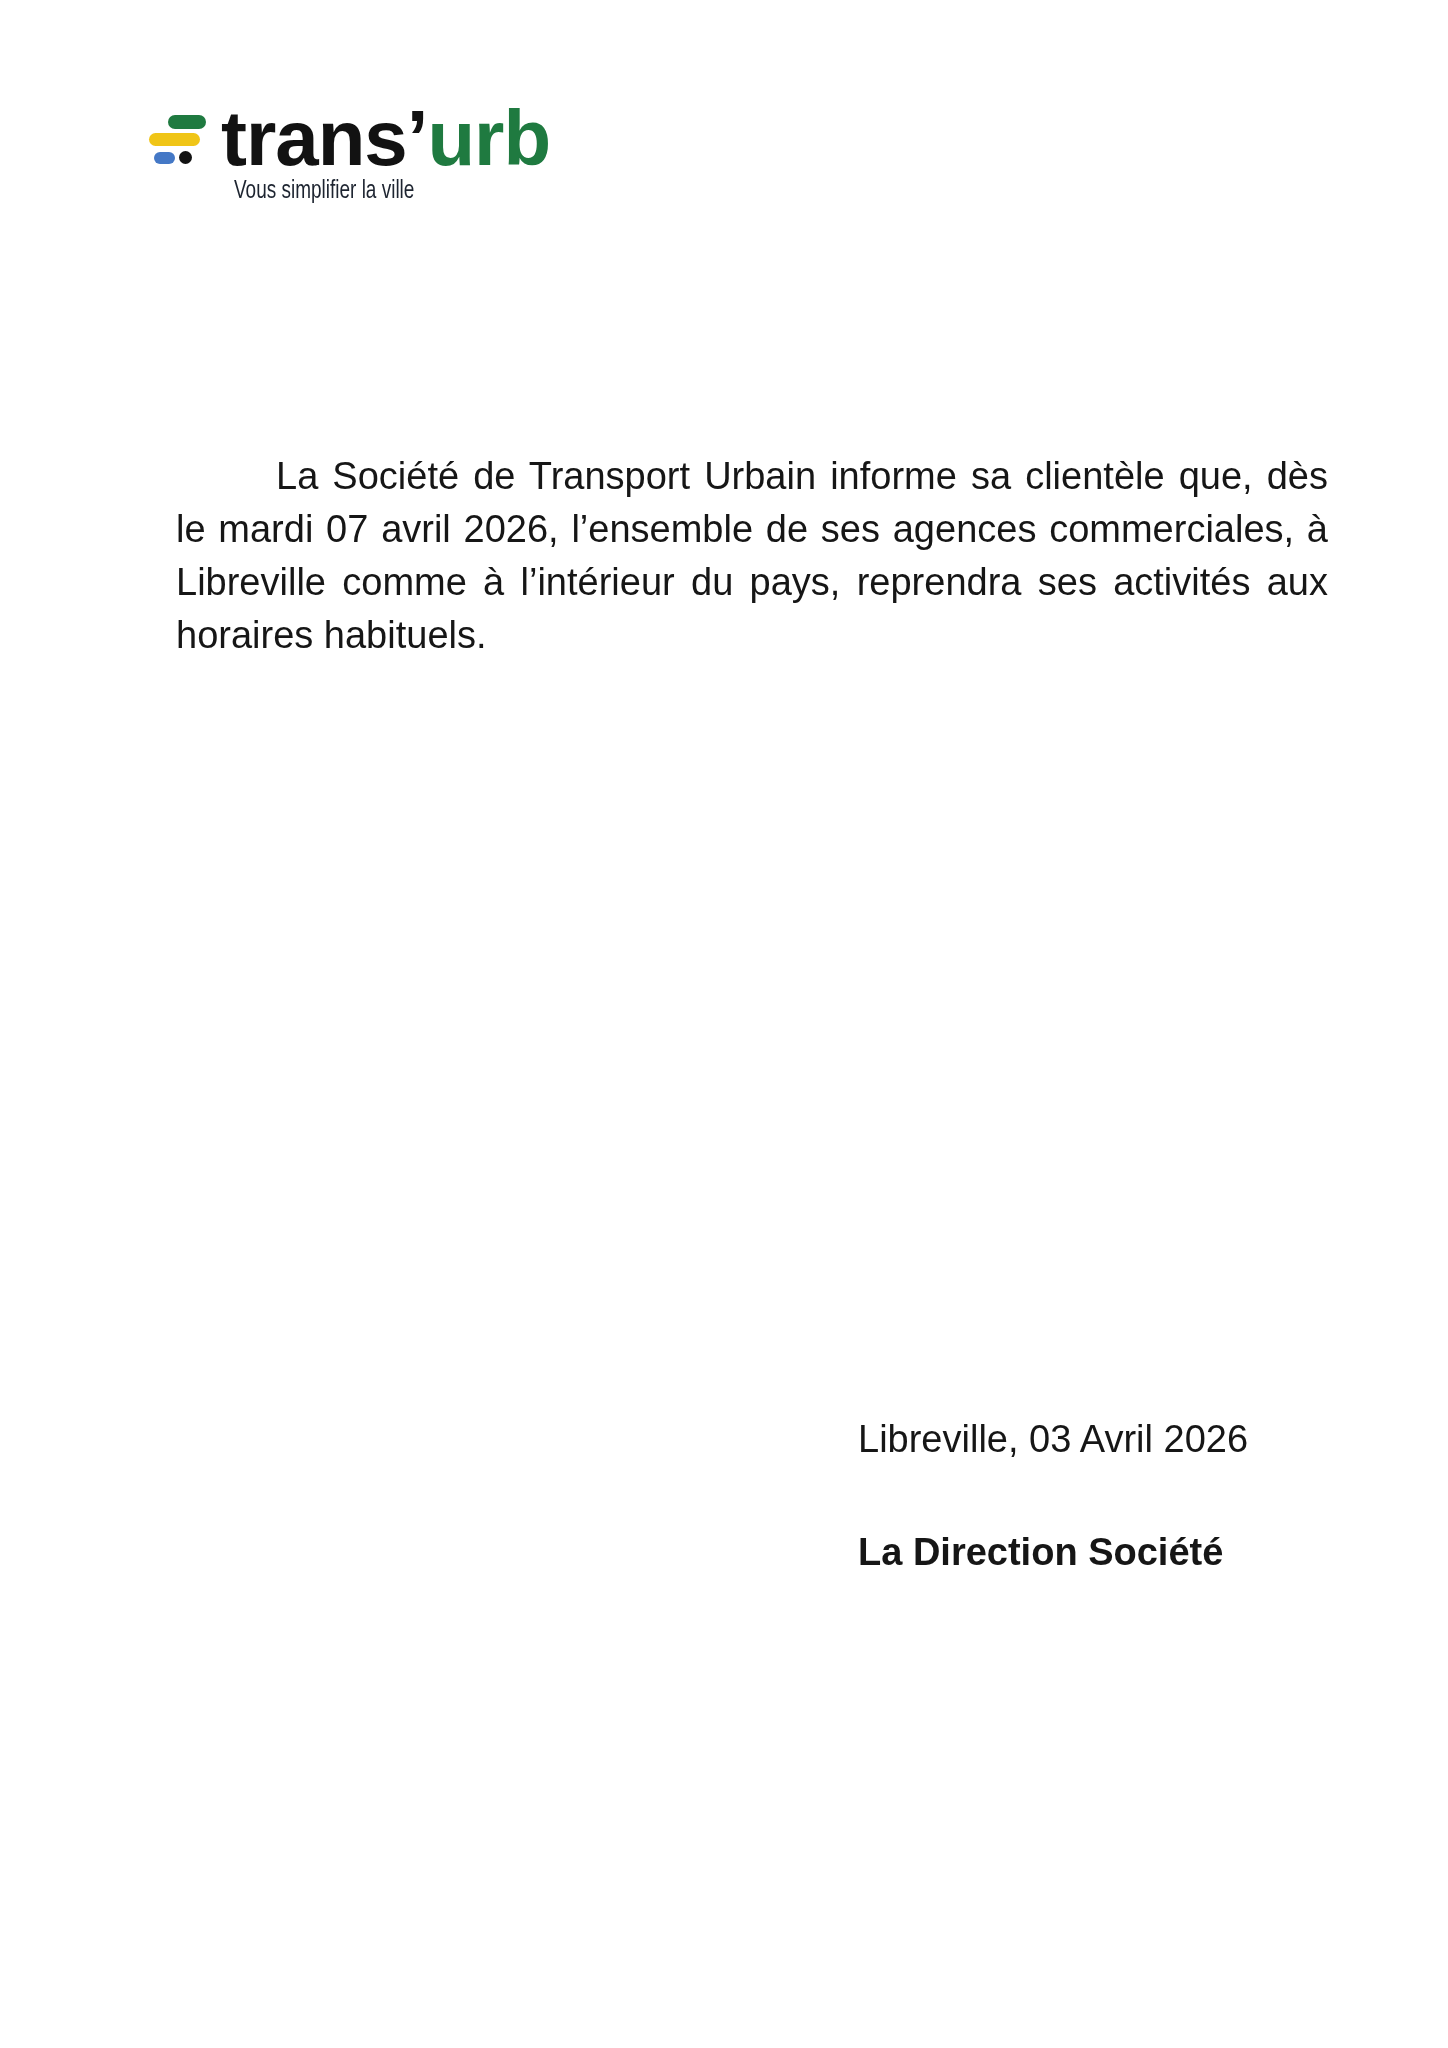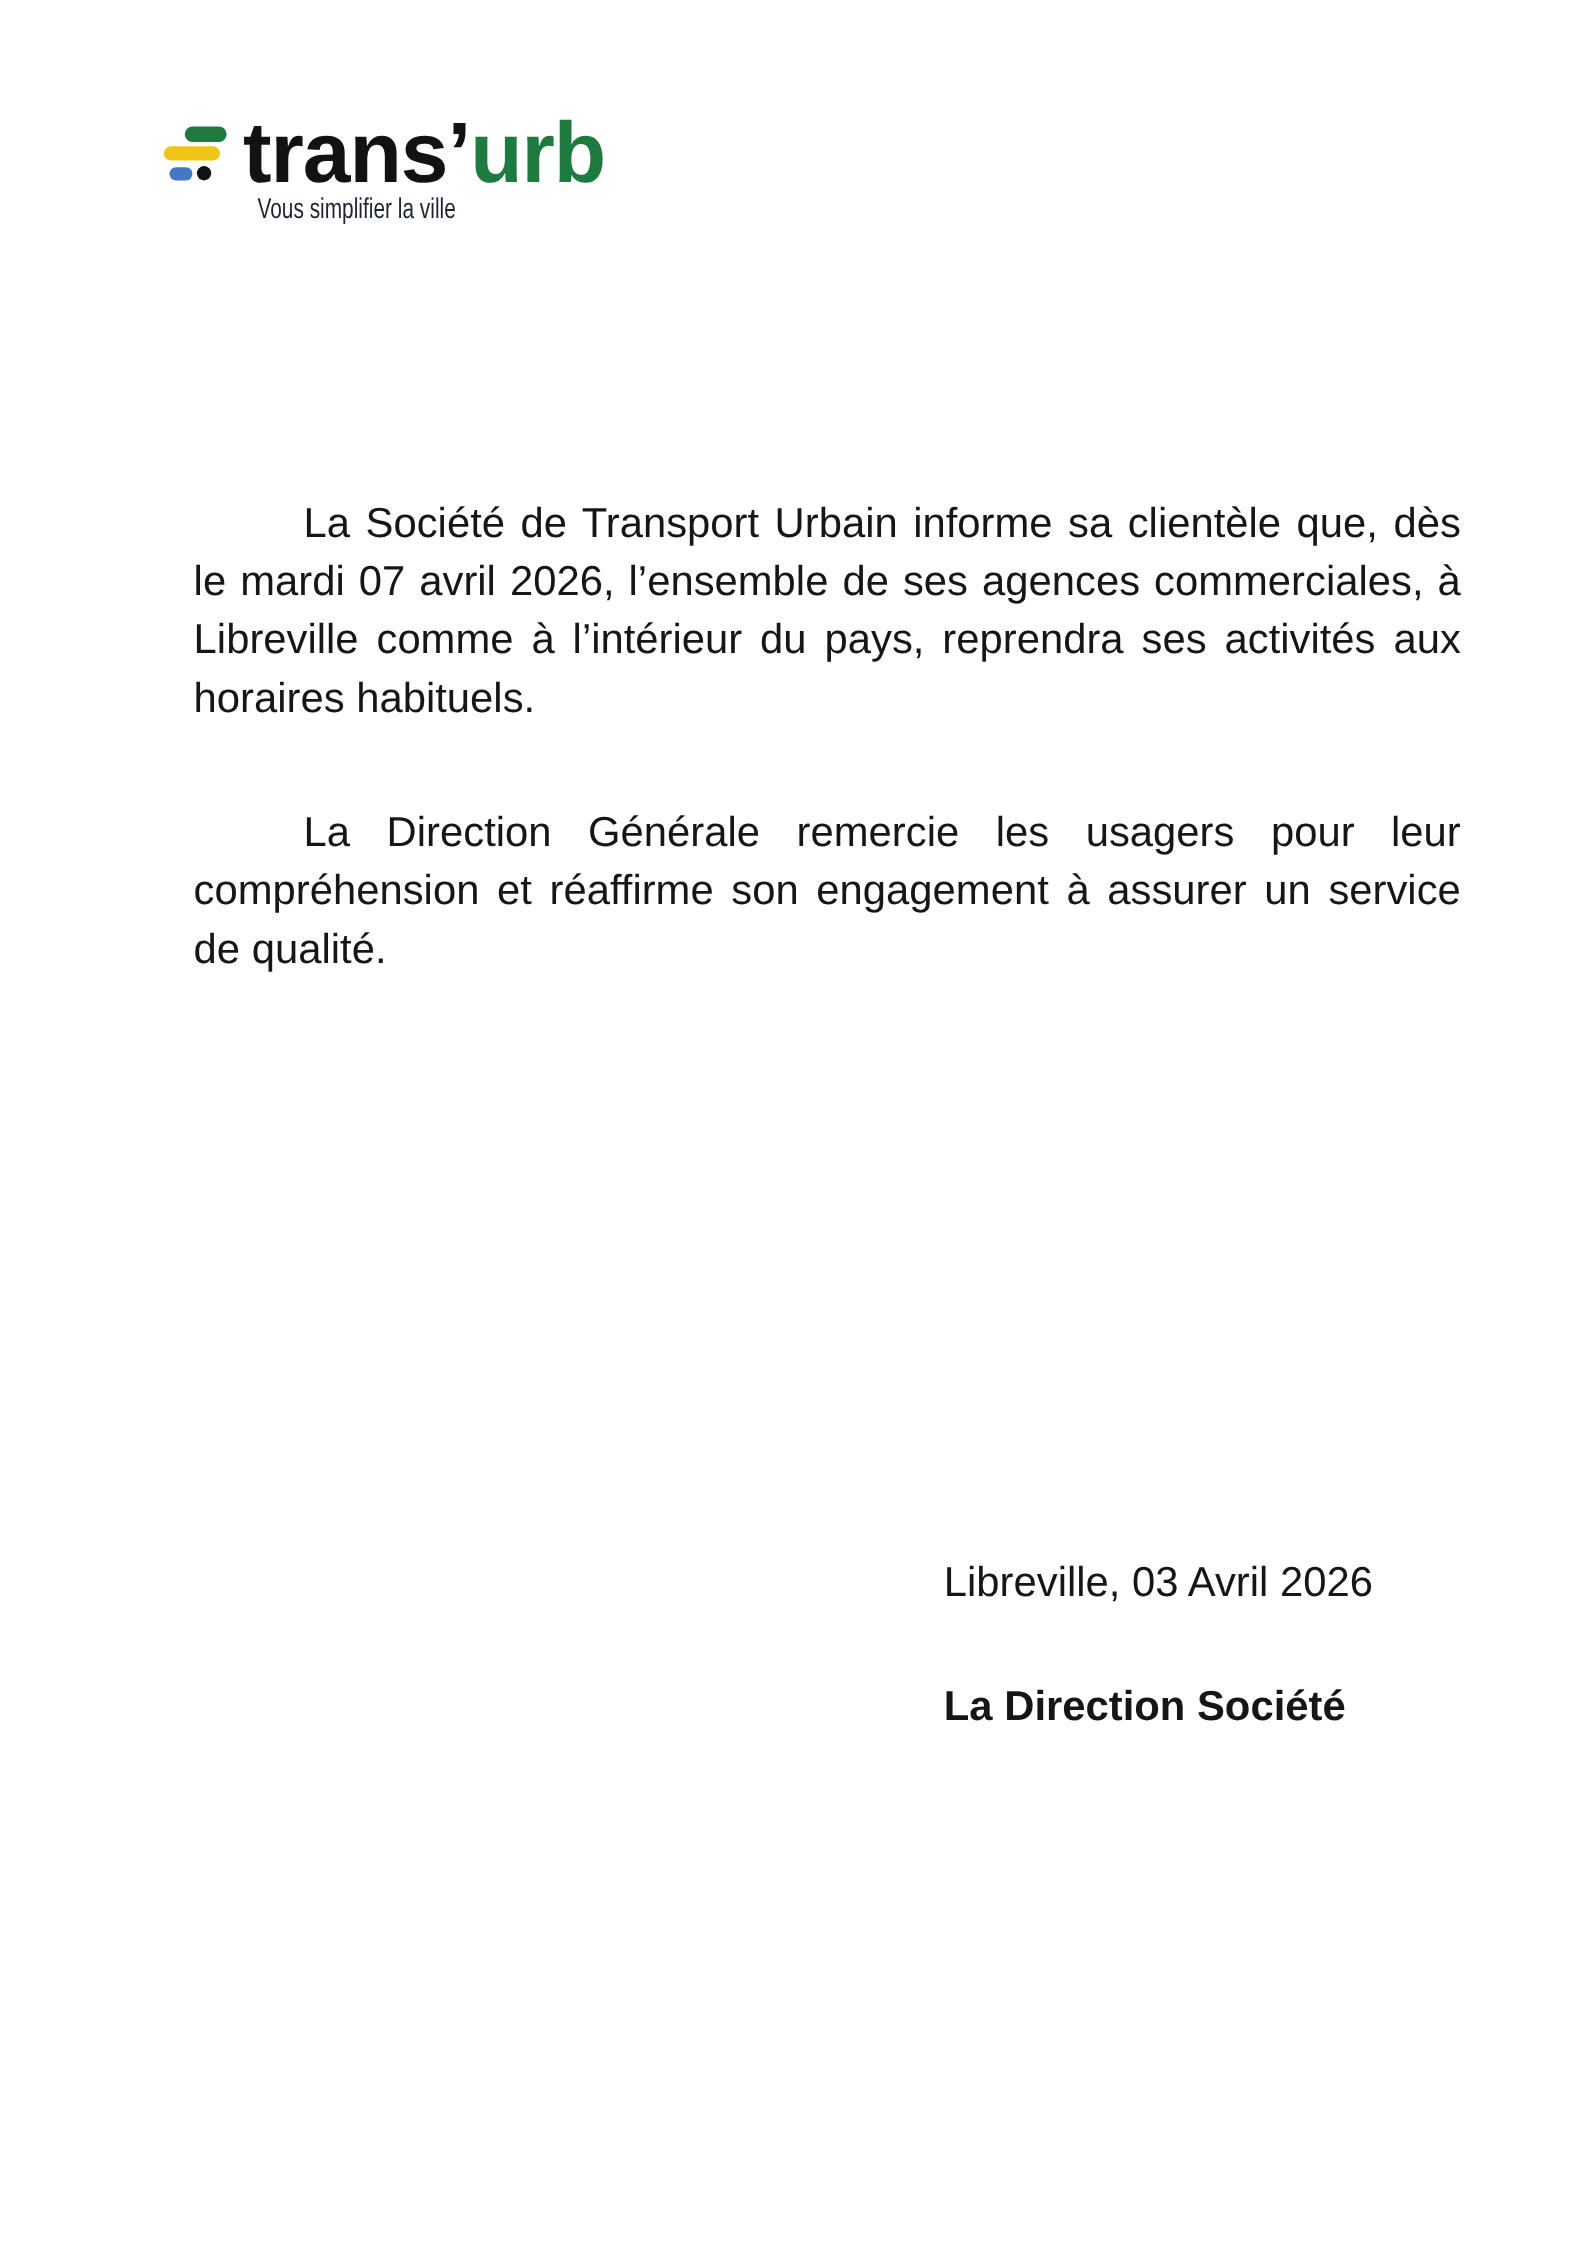--- a/index.html
+++ b/index.html
@@ -129,21 +129,20 @@
     <span class="dot dot-black"></span>
   </div>
 
   <div class="brand"><span class="ink">trans’</span><span class="green">urb</span></div>
 
   <div class="tagline">Vous simplifier la ville</div>
 
 
   <main class="notice-body">
     <p>La Société de Transport Urbain informe sa clientèle que, dès le mardi 07 avril 2026, l’ensemble de ses agences commerciales, à Libreville comme à l’intérieur du pays, reprendra ses activités aux horaires habituels.</p>
-    <p>La Direction Générale remercie les usagers pour leur compréhension et réaffirme son engagement à assurer un service de qualité.</p>
   </main>
 
   <footer class="closing">
     <div class="dateline">Libreville, 03 Avril 2026</div>
     <div class="signature">La Direction Société</div>
   </footer>
 
 </div>
 
 </body></html>

